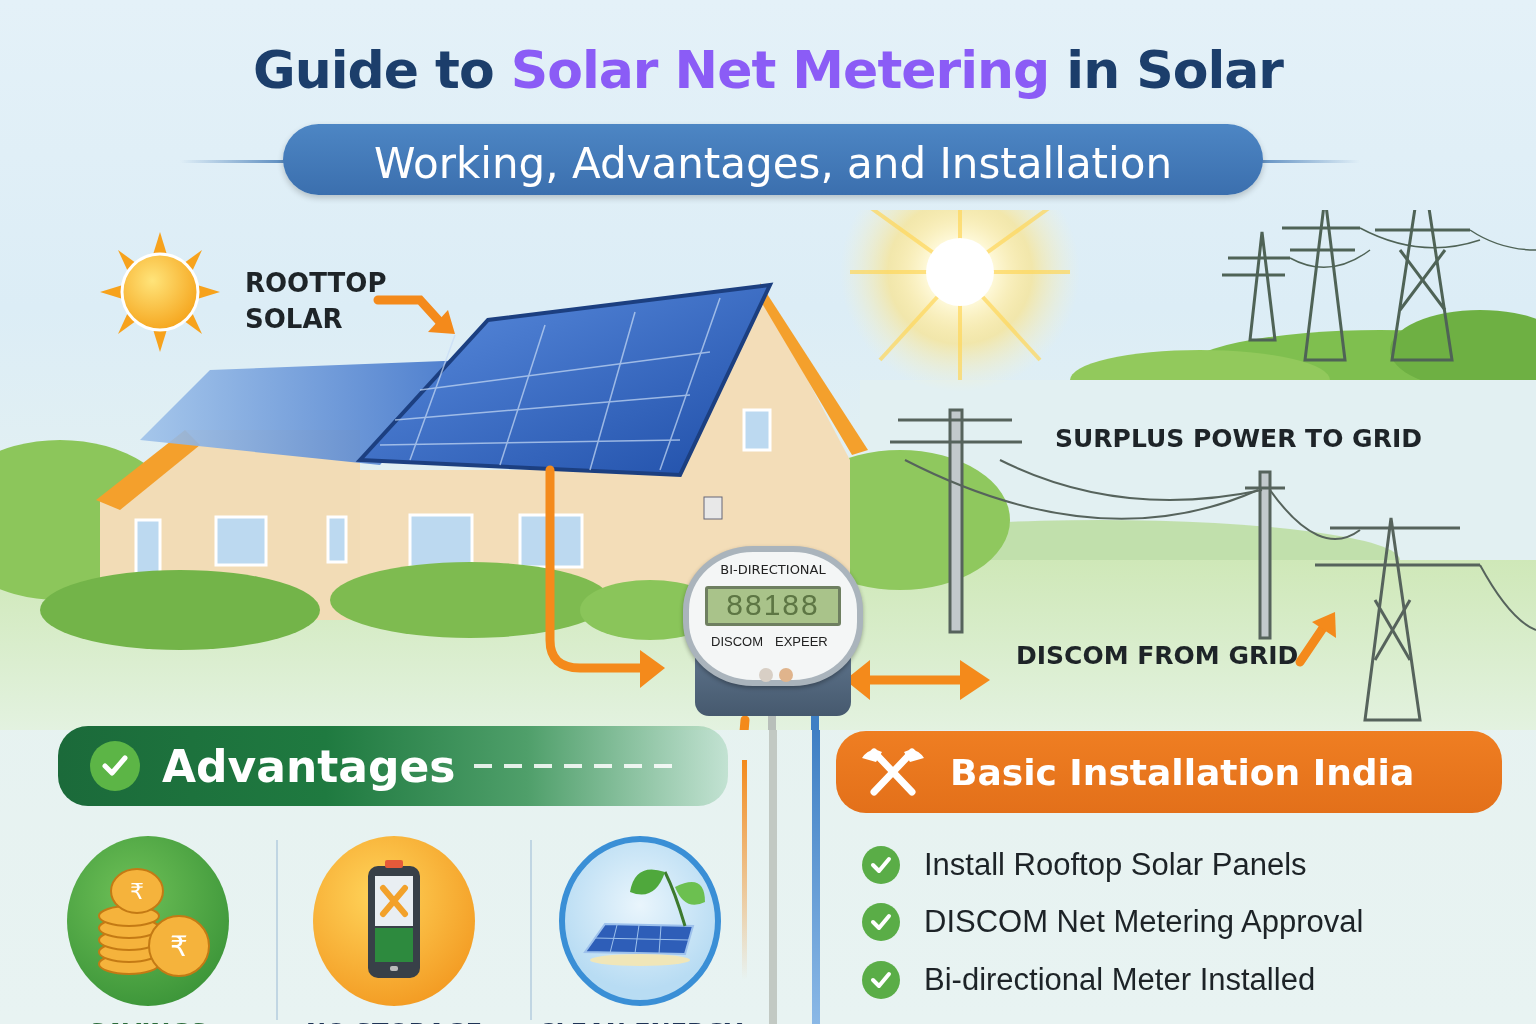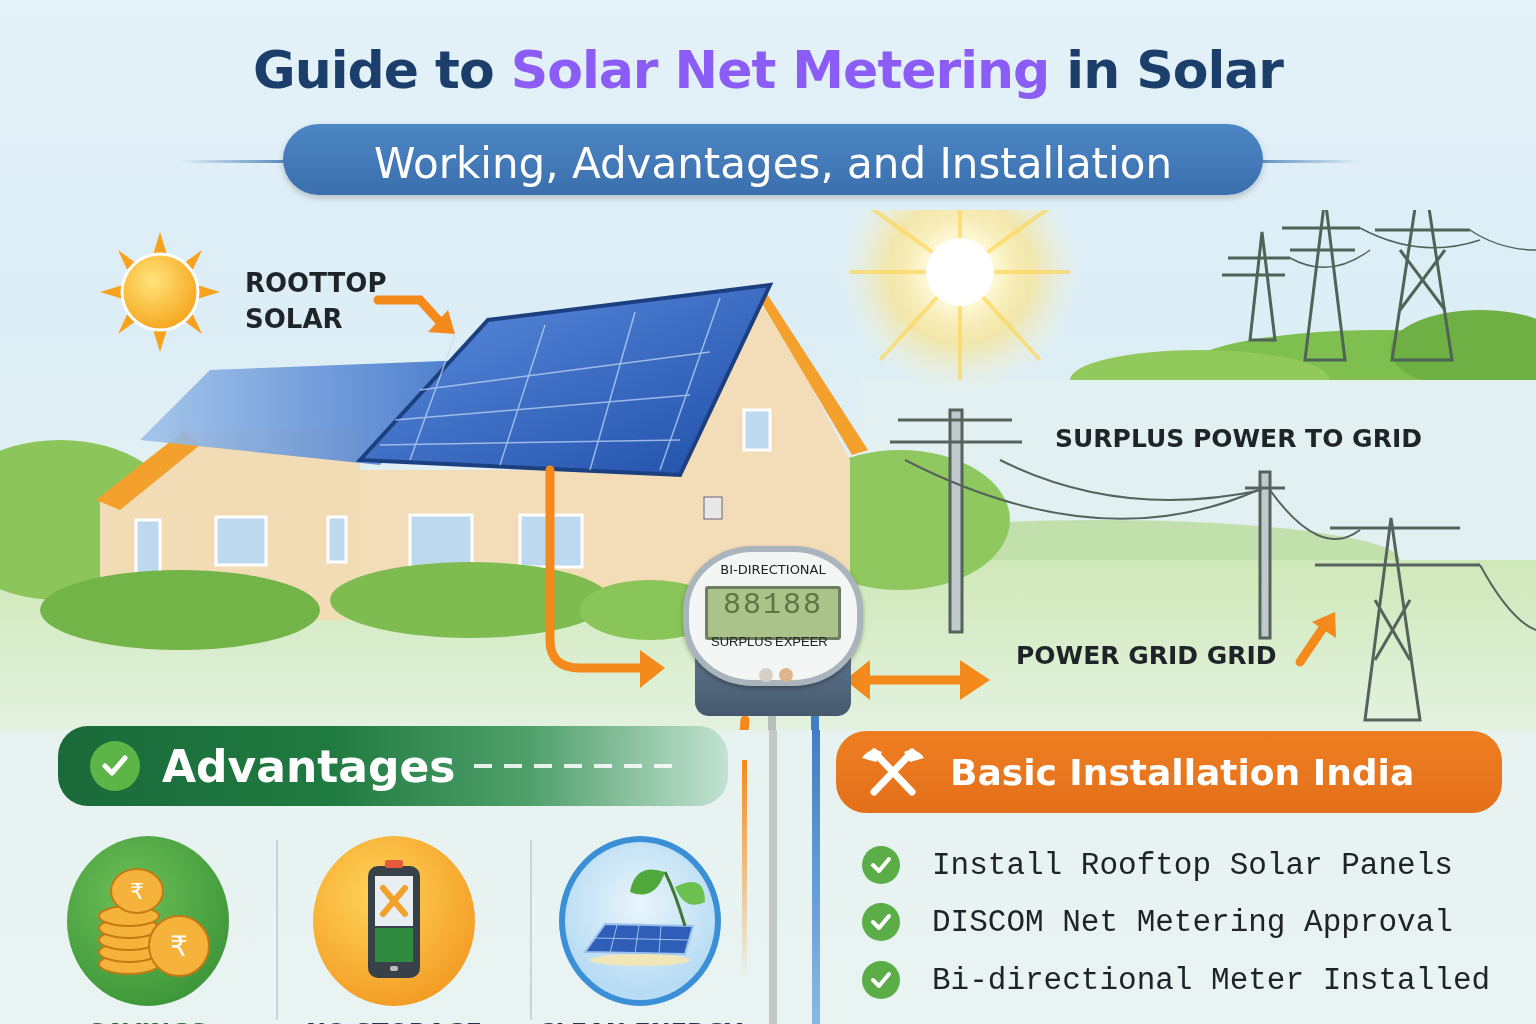--- a/index.html
+++ b/index.html
@@ -58,22 +58,22 @@
   .inst-header {
     left: 836px; top: 731px; width: 666px; height: 82px; border-radius: 30px;
     background: linear-gradient(180deg, #ef7e22 0%, #e3701a 100%);
     display: flex; align-items: center; padding-left: 24px;
   }
   .inst-title { color: #fff; font-weight: bold; font-size: 36px; margin-left: 24px;
     font-family: "DejaVu Sans", sans-serif; }
   .step { left: 862px; display: flex; align-items: center; }
   .step .check-small { width: 38px; height: 38px; border-radius: 50%; background: #5aad47;
     display: flex; align-items: center; justify-content: center; }
-  .step .step-text { margin-left: 32px; font-size: 31px; color: #1d2327;
-    font-family: Liberation Mono, monospace; }
+  .step .step-text { margin-left: 24px; font-size: 31px; color: #1d2327;
+    font-family: Liberation Sans, sans-serif; }
 </style>
 </head>
 <body>
 
 <div class="abs title">
   <span>Guide to </span><span class="accent">Solar Net Metering</span><span> in Solar</span>
 </div>
 
 <div class="abs subtitle-line"></div>
 <div class="abs subtitle">Working, Advantages, and Installation</div>
@@ -234,29 +234,29 @@
     <line x1="772" y1="700" x2="772" y2="730" stroke="#b8bfba" stroke-width="8"></line>
     <line x1="815" y1="700" x2="815" y2="730" stroke="#3e7fc4" stroke-width="8"></line>
   </svg>
 
   
   <div class="abs label-dark" style="left:245px;top:55px;font-size:26px;line-height:36px;">
     <div>ROOTTOP</div>
     <div>SOLAR</div>
   </div>
   <div class="abs label-dark" style="left:1055px;top:214px;font-size:25px;">SURPLUS POWER TO GRID</div>
-  <div class="abs label-dark" style="left:1016px;top:431px;font-size:25px;">POWER GRID GRID</div>
+  <div class="abs label-dark" style="left:1016px;top:431px;font-size:25px;">DISCOM FROM GRID</div>
 
   
   <div class="abs" style="left:683px;top:336px;width:180px;height:170px;">
     <div style="position:absolute;left:12px;top:70px;width:156px;height:100px;border-radius:14px;background:linear-gradient(180deg,#6a829b,#46596e);"></div>
     <div style="position:absolute;left:0;top:0;width:180px;height:140px;border-radius:70px/64px;background:#f4f6f6;border:6px solid #aab4bc;box-shadow:0 2px 4px rgba(0,0,0,0.3);"></div>
     <div style="position:absolute;left:0;top:16px;width:180px;text-align:center;font-size:13px;color:#222;font-family:'DejaVu Sans',sans-serif;">BI-DIRECTIONAL</div>
-    <div style="position:absolute;left:22px;top:40px;width:136px;height:54px;background:#a9c38a;border:3px solid #6e7f60;border-radius:3px;text-align:center;line-height:32px;font-family:Liberation Mono, monospace;font-size:30px;color:#5d7644;letter-spacing:2px;">88188</div>
-    <div style="position:absolute;left:28px;top:88px;font-size:13px;color:#222;">SURPLUS</div>
+    <div style="position:absolute;left:22px;top:40px;width:136px;height:40px;background:#a9c38a;border:3px solid #6e7f60;border-radius:3px;text-align:center;line-height:32px;font-family:Liberation Sans, sans-serif;font-size:30px;color:#5d7644;letter-spacing:2px;">88188</div>
+    <div style="position:absolute;left:28px;top:88px;font-size:13px;color:#222;">DISCOM</div>
     <div style="position:absolute;left:92px;top:88px;font-size:13px;color:#222;">EXPEER</div>
     <div style="position:absolute;left:76px;top:122px;width:14px;height:14px;border-radius:50%;background:#d8cfc5;"></div>
     <div style="position:absolute;left:96px;top:122px;width:14px;height:14px;border-radius:50%;background:#e0b48c;"></div>
   </div>
 </div>
 
 <div class="abs" style="left:742px;top:760px;width:5px;height:220px;background:linear-gradient(180deg,#f48a1b,rgba(244,138,27,0));"></div>
 <div class="abs" style="left:769px;top:730px;width:8px;height:294px;background:#c2c9c3;"></div>
 <div class="abs" style="left:812px;top:730px;width:8px;height:294px;background:linear-gradient(180deg,#3e7fc4,#8ab8e6);"></div>
 

